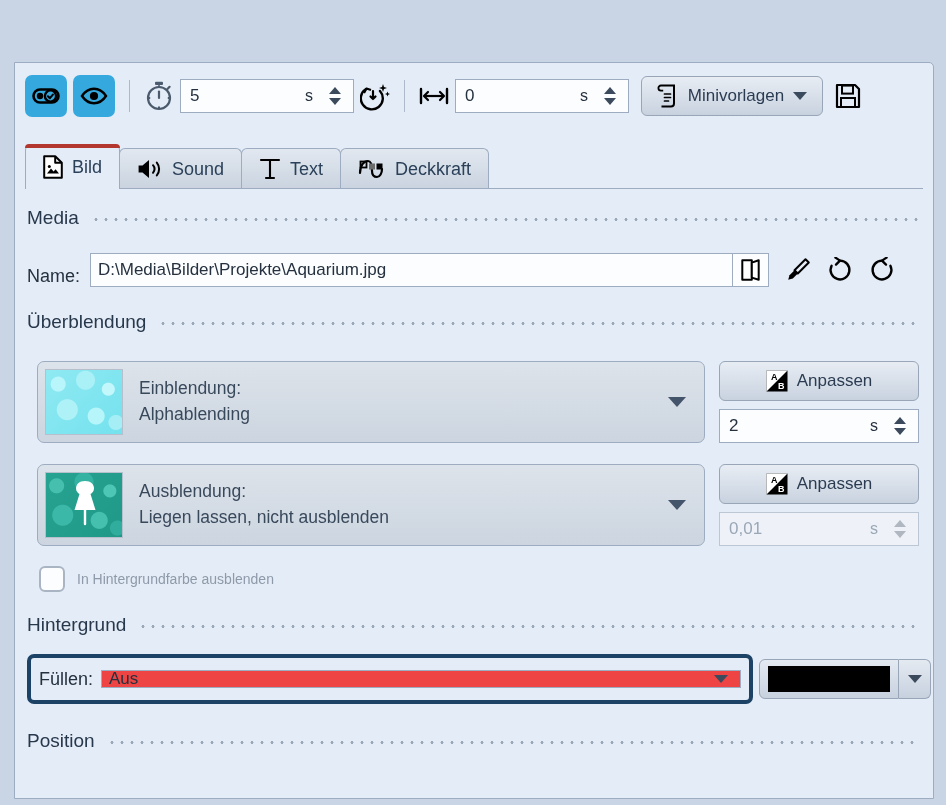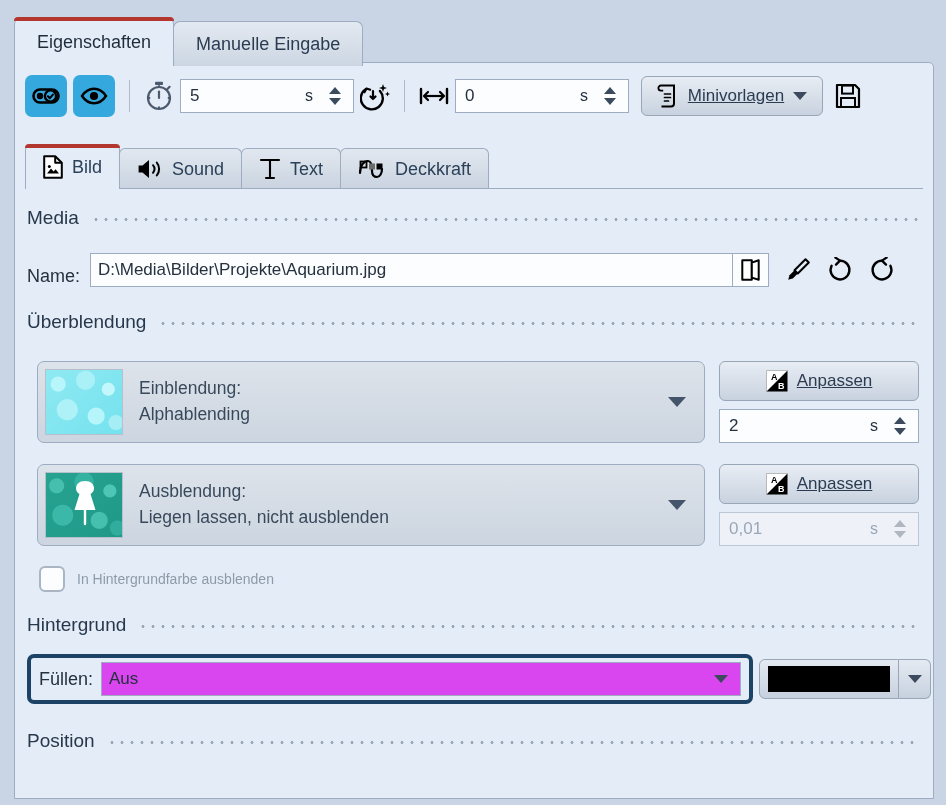--- a/index.html
+++ b/index.html
@@ -123,21 +123,20 @@
     display: flex; align-items: center; justify-content: center;
     gap: 9px;
     height: 40px;
     padding: 0 14px;
     border: 1px solid #98a6b8;
     border-radius: 6px;
     background: linear-gradient(to bottom,#e8edf4 0%,#c8d2df 100%);
     font-size: 17px;
     color: #2b3c52;
     box-sizing: border-box;
-    text-decoration: underline;
   }
 
   
   .inner-tabs {
     position: absolute;
     left: 10px; top: 82px;
     display: flex; align-items: flex-end;
     height: 44px;
   }
   .itab {
@@ -254,22 +253,22 @@
     margin: 0 0 0 12px;
     border: 4px solid #1c4266;
     border-radius: 7px;
     display:flex; align-items:center;
     padding: 5px 8px 5px 8px;
     box-sizing:border-box;
     width: 726px;
     height: 50px;
   }
   .combo {
-    flex:1; height:34px;
-    background:#d946ef;
+    flex:1; height:18px;
+    background:#ef4444;
     border:1px solid #9dacc0;
     display:flex;align-items:center;
     padding-left:7px;
     font-size:17px; color:#25313f;
     box-sizing:border-box;
     position:relative;
   }
   .combo .cchev {
     position:absolute; right:12px; top:50%; transform:translateY(-50%);
     width:0;height:0;
@@ -295,28 +294,20 @@
     box-sizing:border-box;
   }
 
   svg { display:block; }
 </style>
 </head>
 <body>
 
 <div id="root">
 
-  <div class="outer-tabs">
-    <div class="otab active">
-      <span>Eigenschaften</span>
-    </div>
-    <div class="otab">
-      <span>Manuelle Eingabe</span>
-    </div>
-  </div>
 
   <div class="panel">
 
     <div class="toolbar">
 
       <div class="tgl">
         <span>
           <svg width="28" height="20" viewBox="0 0 28 20">
             <rect x="1.5" y="3.5" width="25" height="13" rx="6.5" fill="none" stroke="#000" stroke-width="2.6"></rect>
             <circle cx="18.5" cy="10" r="5.6" fill="none" stroke="#000" stroke-width="2.4"></circle>

